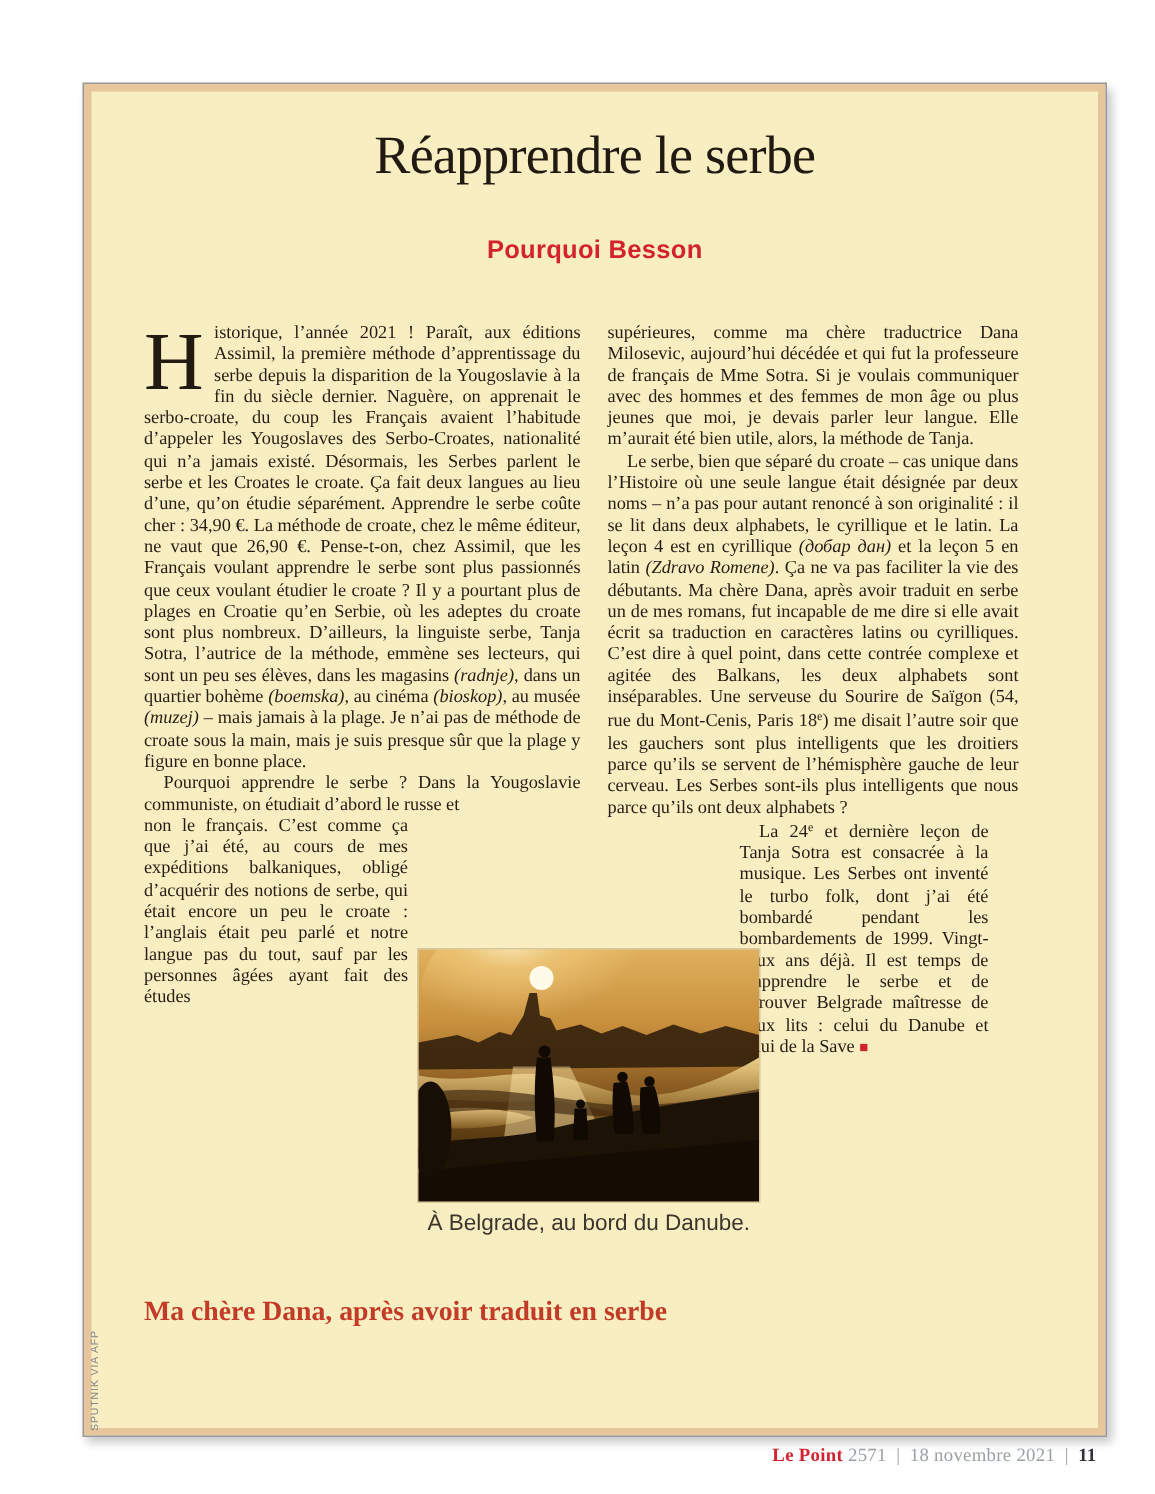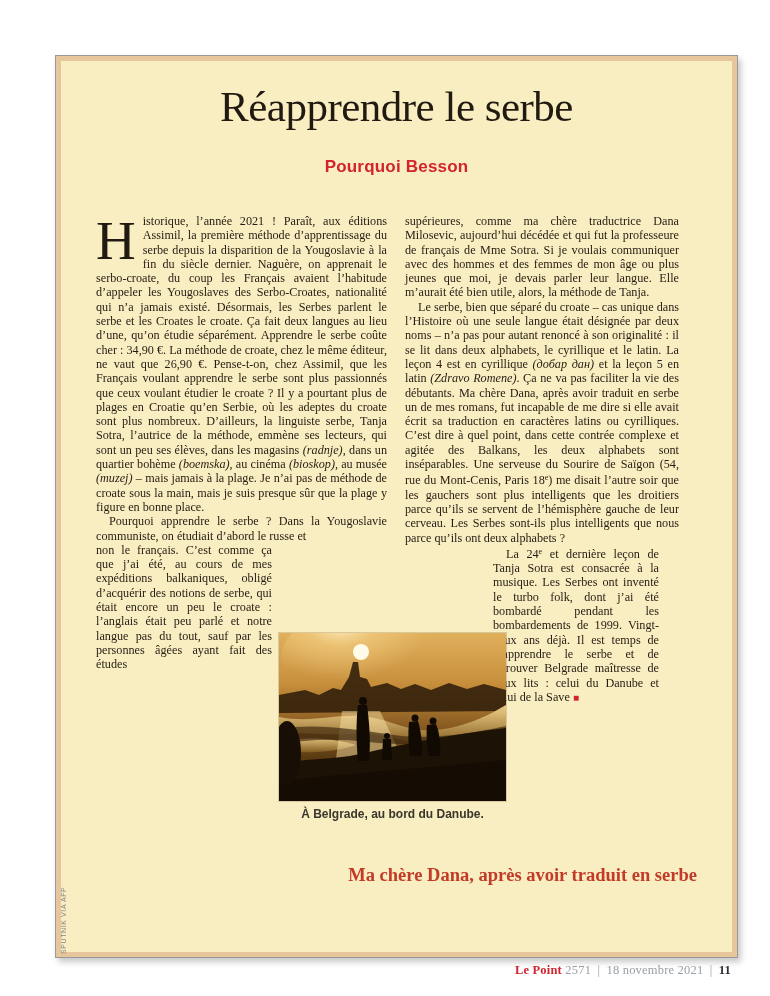--- a/index.html
+++ b/index.html
@@ -8,21 +8,21 @@
     font-family:"Liberation Serif",serif;overflow:hidden;
   }
   .sheet{
     position:absolute;left:55px;top:55px;width:681px;height:901px;
     background:var(--page-cream,#f9edc2);
     border:1px solid var(--border-gray,#97999e);
     box-shadow:inset 0 0 0 5px var(--frame-peach,#e7c69c), 3px 4px 6px rgba(0,0,0,.22);
   }
   .title{
     position:absolute;top:26px;left:0;right:0;text-align:center;
-    font-size:43px;color:#201a11;letter-spacing:-0.5px;
+    font-size:36px;color:#201a11;letter-spacing:-0.5px;
   }
   .author{
     position:absolute;top:101px;left:0;right:0;text-align:center;
     font-family:"Liberation Sans",sans-serif;font-weight:bold;
     font-size:17px;color:var(--accent-red,#d2232e);letter-spacing:.2px;
   }
   .col{
     position:absolute;top:158px;font-size:12.2px;line-height:14.3px;
     color:var(--ink,#231c12);text-align:justify;z-index:1;
   }
@@ -38,31 +38,31 @@
   .it{font-style:italic;}
   .sup{font-size:8px;vertical-align:4px;}
   .endmark{color:var(--accent-red,#d2232e);font-size:10px;}
   .photo{
     position:absolute;left:223px;top:577px;width:227px;height:168px;z-index:2;
     box-shadow:0 0 0 1px rgba(120,90,40,.25);
   }
   .photo svg{display:block;width:100%;height:100%;}
   .caption{
     position:absolute;left:193px;top:751px;width:287px;text-align:center;
-    font-family:"Liberation Sans",sans-serif;font-weight:bold;
-    font-size:12px;color:#3a362c;z-index:3;
+    font-family:"Liberation Sans",sans-serif;font-weight:normal;
+    font-size:15px;color:#3a362c;z-index:3;
   }
   .credit{
     position:absolute;left:4px;top:806px;height:92px;
     writing-mode:vertical-rl;transform:rotate(180deg);
     font-family:"Liberation Sans",sans-serif;font-size:7px;
     letter-spacing:.6px;color:#85878a;white-space:nowrap;
   }
   .pullquote{
-    position:absolute;left:40px;right:40px;top:806px;text-align:right;
+    position:absolute;left:40px;right:40px;top:806px;text-align:left;
     font-size:18.5px;line-height:27px;font-weight:bold;
     color:var(--quote-red,#c23b27);
   }
   .footer{
     position:absolute;top:963px;right:39px;
     font-family:Liberation Serif, serif;font-size:12.5px;
     color:var(--footer-gray,#9aa0a5);letter-spacing:.2px;
   }
   .footer .brand{color:var(--accent-red,#e03a32);font-weight:bold;}
   .footer .pagenum{color:var(--footer-ink,#2e3237);font-weight:bold;}

